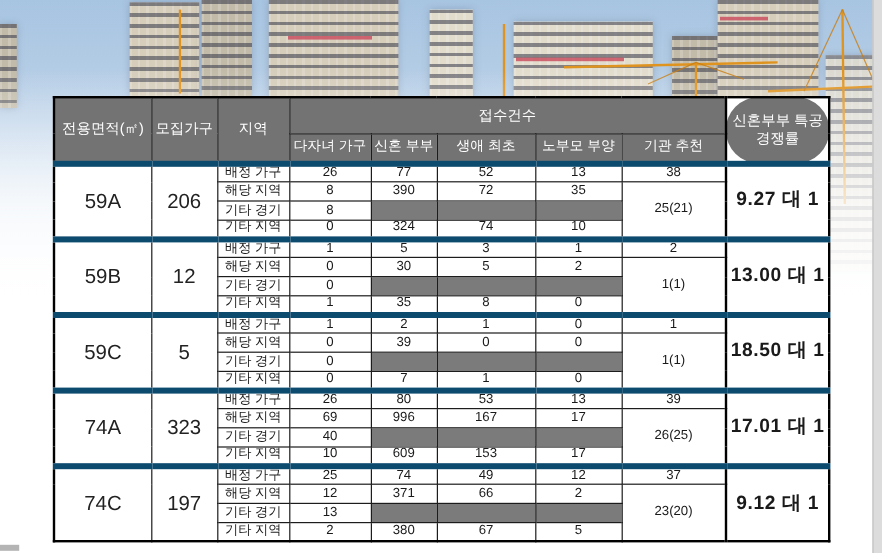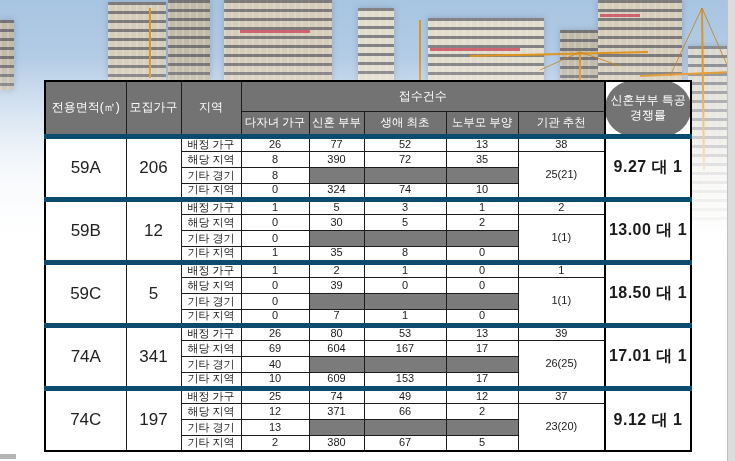--- a/index.html
+++ b/index.html
@@ -215,33 +215,33 @@
       <tr>
         <td>기타 지역</td>
         <td>0</td>
         <td>7</td>
         <td>1</td>
         <td>0</td>
       </tr>
 
       <tr class="g-top">
         <td rowspan="4" class="area-cell">74A</td>
-        <td rowspan="4" class="hh-cell">341</td>
+        <td rowspan="4" class="hh-cell">323</td>
         <td>배정 가구</td>
         <td>26</td>
         <td>80</td>
         <td>53</td>
         <td>13</td>
         <td>39</td>
         <td rowspan="4" class="rate-cell col-rate-b">17.01 대 1</td>
       </tr>
       <tr>
         <td>해당 지역</td>
         <td>69</td>
-        <td>604</td>
+        <td>996</td>
         <td>167</td>
         <td>17</td>
         <td rowspan="3">26(25)</td>
       </tr>
       <tr>
         <td>기타 경기</td>
         <td>40</td>
         <td class="blocked"></td>
         <td class="blocked"></td>
         <td class="blocked"></td>

